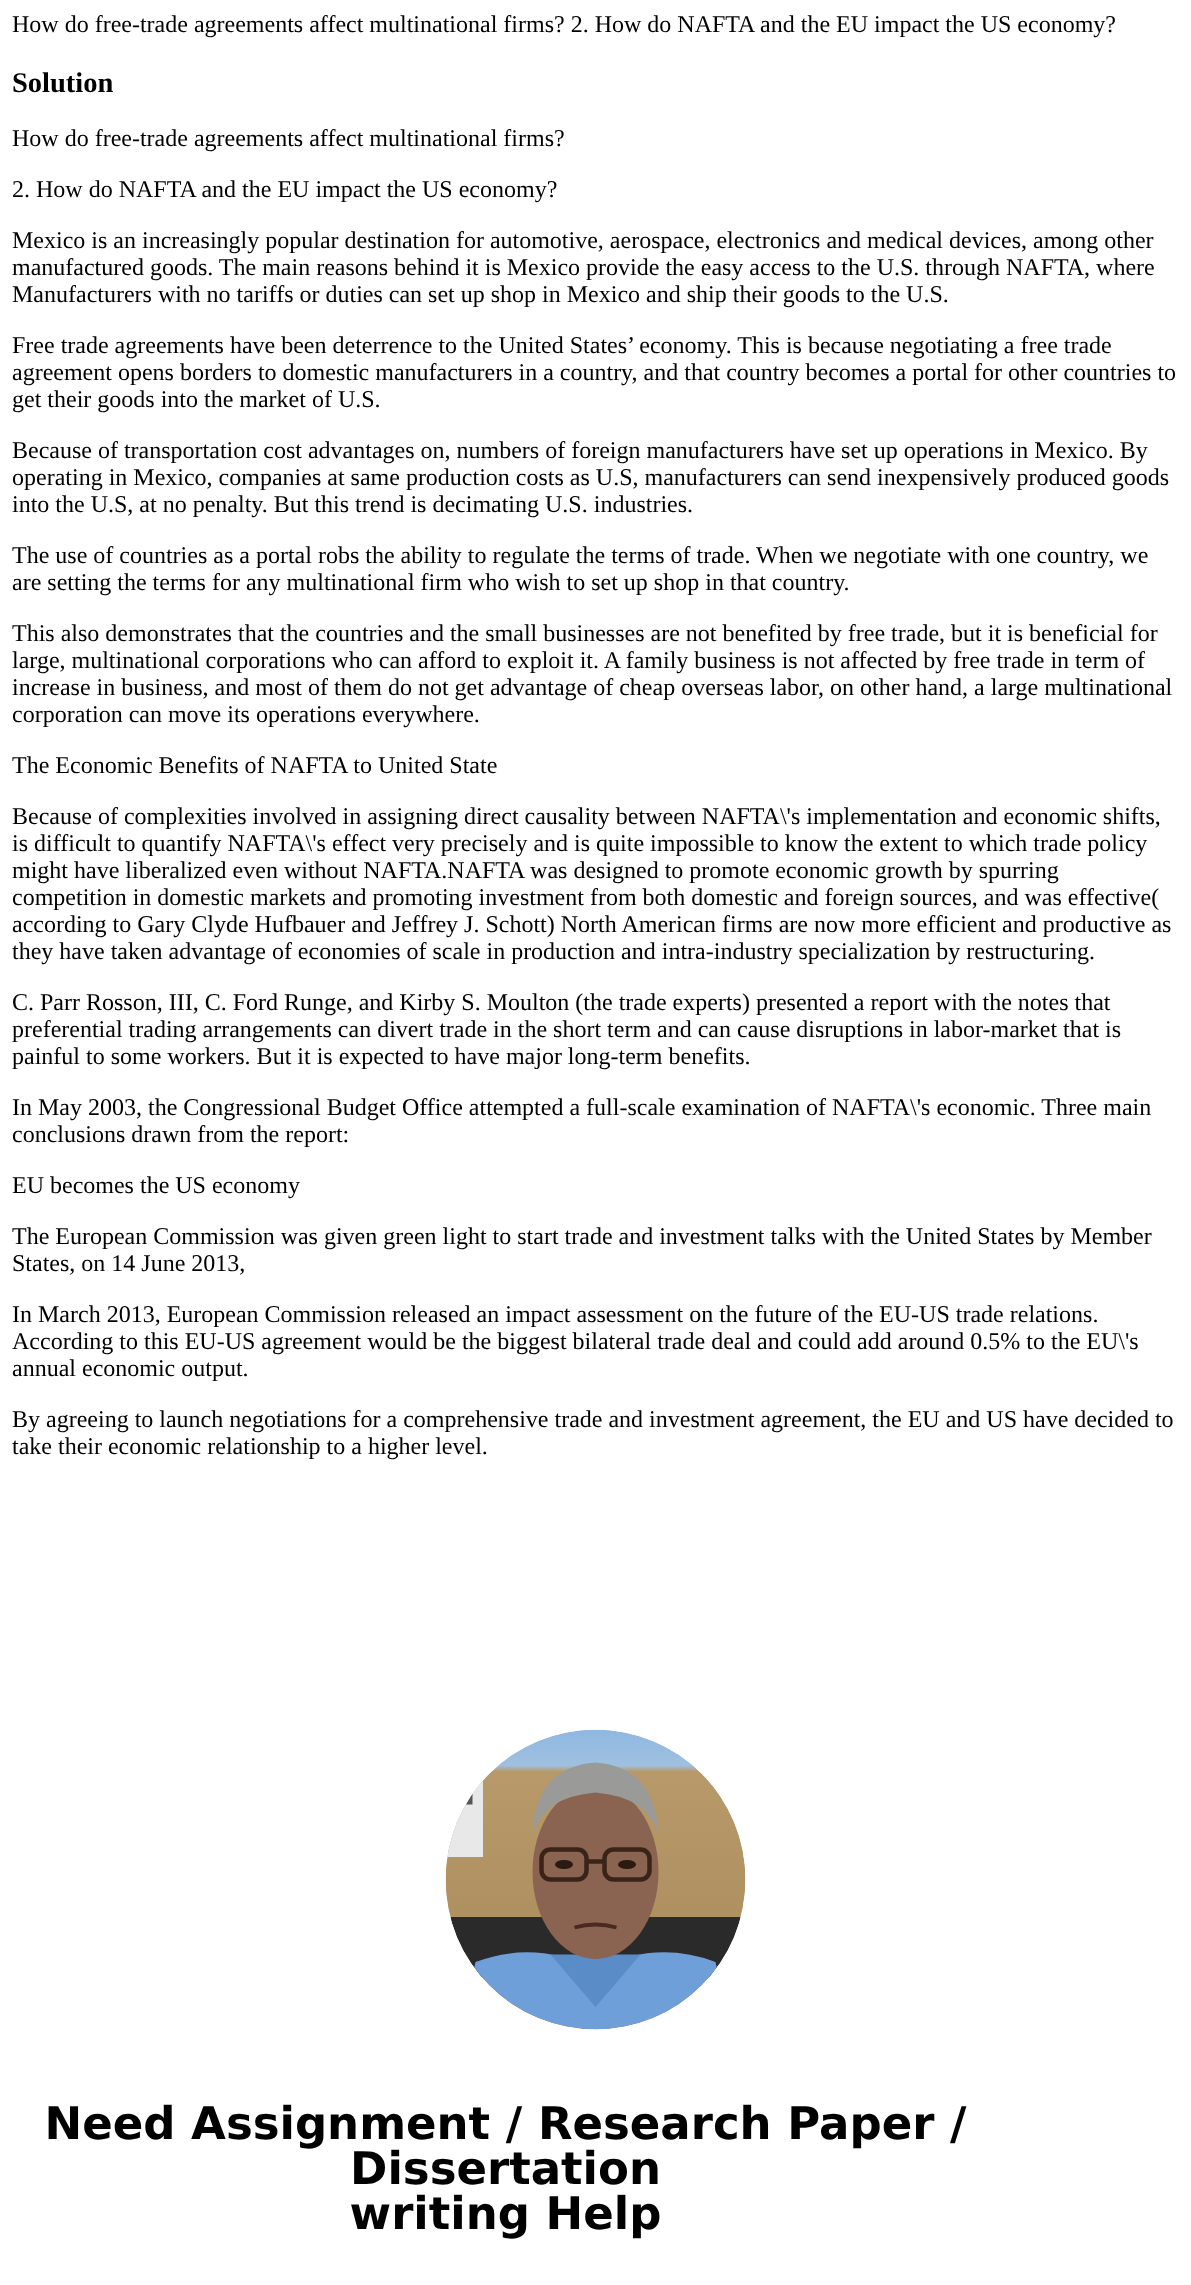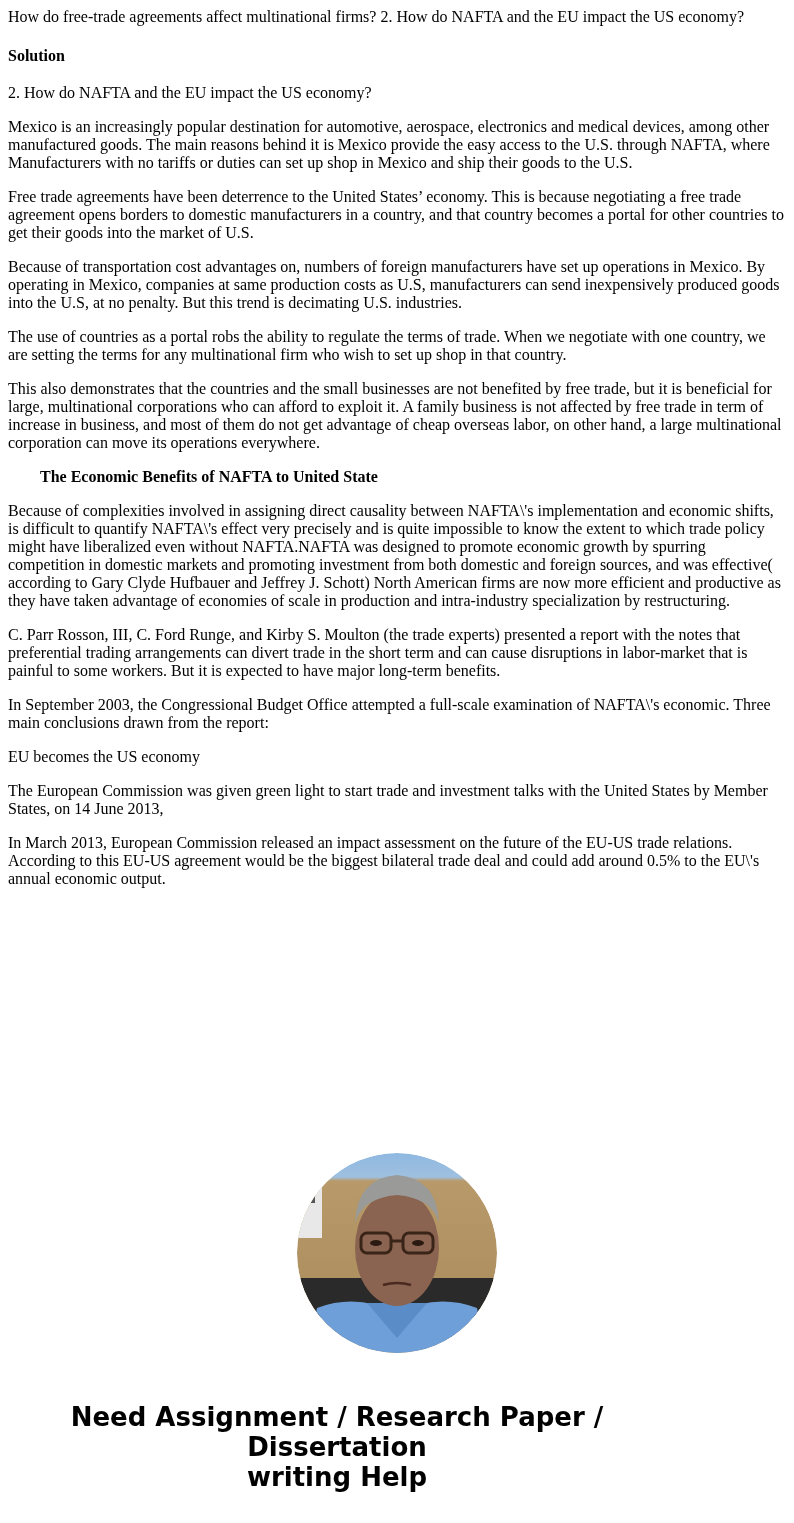--- a/index.html
+++ b/index.html
@@ -8,68 +8,70 @@
       min-height: 1523px;
       font-family: "Liberation Serif", serif;
       font-size: 16px;
       line-height: 18px;
       color: #000000;
       position: relative;
     }
     .content { padding: 8px 8px 0 8px; }
     .q-title { margin: 0 0 0 0; }
     h3.solution {
-      font-size: 16px;
+      font-size: 19px;
       font-weight: bold;
       margin: 19px 0 17px 0;
       line-height: 22px;
     }
     p { margin: 0 0 16px 0; }
-    p.bold { font-weight: bold; margin-left: 32px; }
+    p.bold { font-weight: normal; }
     .avatar-wrap {
       position: absolute;
       left: 297px;
       top: 1153px;
       width: 200px;
       height: 200px;
       border-radius: 50%;
       overflow: hidden;
     }
     .promo {
       position: absolute;
       left: 0;
       top: 1402px;
       width: 674px;
       text-align: center;
       font-family: "DejaVu Sans", sans-serif;
       font-weight: bold;
-      font-size: 26px;
+      font-size: 30px;
       line-height: 30px;
       color: #000;
     }
   </style>
 </head>
 <body>
 
 <div class="content">
   <div class="q-title">How do free-trade agreements affect multinational firms? 2. How do NAFTA and the EU impact the US economy?</div>
   <h3 class="solution">Solution</h3>
+  <p>How do free-trade agreements affect multinational firms?</p>
   <p>2. How do NAFTA and the EU impact the US economy?</p>
   <p>Mexico is an increasingly popular destination for automotive, aerospace, electronics and medical devices, among other manufactured goods. The main reasons behind it is Mexico provide the easy access to the U.S. through NAFTA, where Manufacturers with no tariffs or duties can set up shop in Mexico and ship their goods to the U.S.</p>
   <p>Free trade agreements have been deterrence to the United States’ economy. This is because negotiating a free trade agreement opens borders to domestic manufacturers in a country, and that country becomes a portal for other countries to get their goods into the market of U.S.</p>
   <p>Because of transportation cost advantages on, numbers of foreign manufacturers have set up operations in Mexico. By operating in Mexico, companies at same production costs as U.S, manufacturers can send inexpensively produced goods into the U.S, at no penalty. But this trend is decimating U.S. industries.</p>
   <p>The use of countries as a portal robs the ability to regulate the terms of trade. When we negotiate with one country, we are setting the terms for any multinational firm who wish to set up shop in that country.</p>
   <p>This also demonstrates that the countries and the small businesses are not benefited by free trade, but it is beneficial for large, multinational corporations who can afford to exploit it. A family business is not affected by free trade in term of increase in business, and most of them do not get advantage of cheap overseas labor, on other hand, a large multinational corporation can move its operations everywhere.</p>
   <p class="bold">The Economic Benefits of NAFTA to United State</p>
   <p>Because of complexities involved in assigning direct causality between NAFTA\'s implementation and economic shifts, is difficult to quantify NAFTA\'s effect very precisely and is quite impossible to know the extent to which trade policy might have liberalized even without NAFTA.NAFTA was designed to promote economic growth by spurring competition in domestic markets and promoting investment from both domestic and foreign sources, and was effective( according to Gary Clyde Hufbauer and Jeffrey J. Schott) North American firms are now more efficient and productive as they have taken advantage of economies of scale in production and intra-industry specialization by restructuring.</p>
   <p>C. Parr Rosson, III, C. Ford Runge, and Kirby S. Moulton (the trade experts) presented a report with the notes that preferential trading arrangements can divert trade in the short term and can cause disruptions in labor-market that is painful to some workers. But it is expected to have major long-term benefits.</p>
-  <p>In September 2003, the Congressional Budget Office attempted a full-scale examination of NAFTA\'s economic. Three main conclusions drawn from the report:</p>
+  <p>In May 2003, the Congressional Budget Office attempted a full-scale examination of NAFTA\'s economic. Three main conclusions drawn from the report:</p>
   <p>EU becomes the US economy</p>
   <p>The European Commission was given green light to start trade and investment talks with the United States by Member States, on 14 June 2013,</p>
   <p>In March 2013, European Commission released an impact assessment on the future of the EU-US trade relations. According to this EU-US agreement would be the biggest bilateral trade deal and could add around 0.5% to the EU\'s annual economic output.</p>
+  <p>By agreeing to launch negotiations for a comprehensive trade and investment agreement, the EU and US have decided to take their economic relationship to a higher level.</p>
 </div>
 
 <div class="avatar-wrap">
   <svg width="200" height="200" viewBox="0 0 200 200">
     <defs>
       <clipPath id="circ">
           <circle cx="100" cy="100" r="100"></circle>
         </clipPath>
       <linearGradient id="wall" x1="0" y1="0" x2="0" y2="1">
         <stop offset="0" stop-color="#8fb8e0"></stop>

